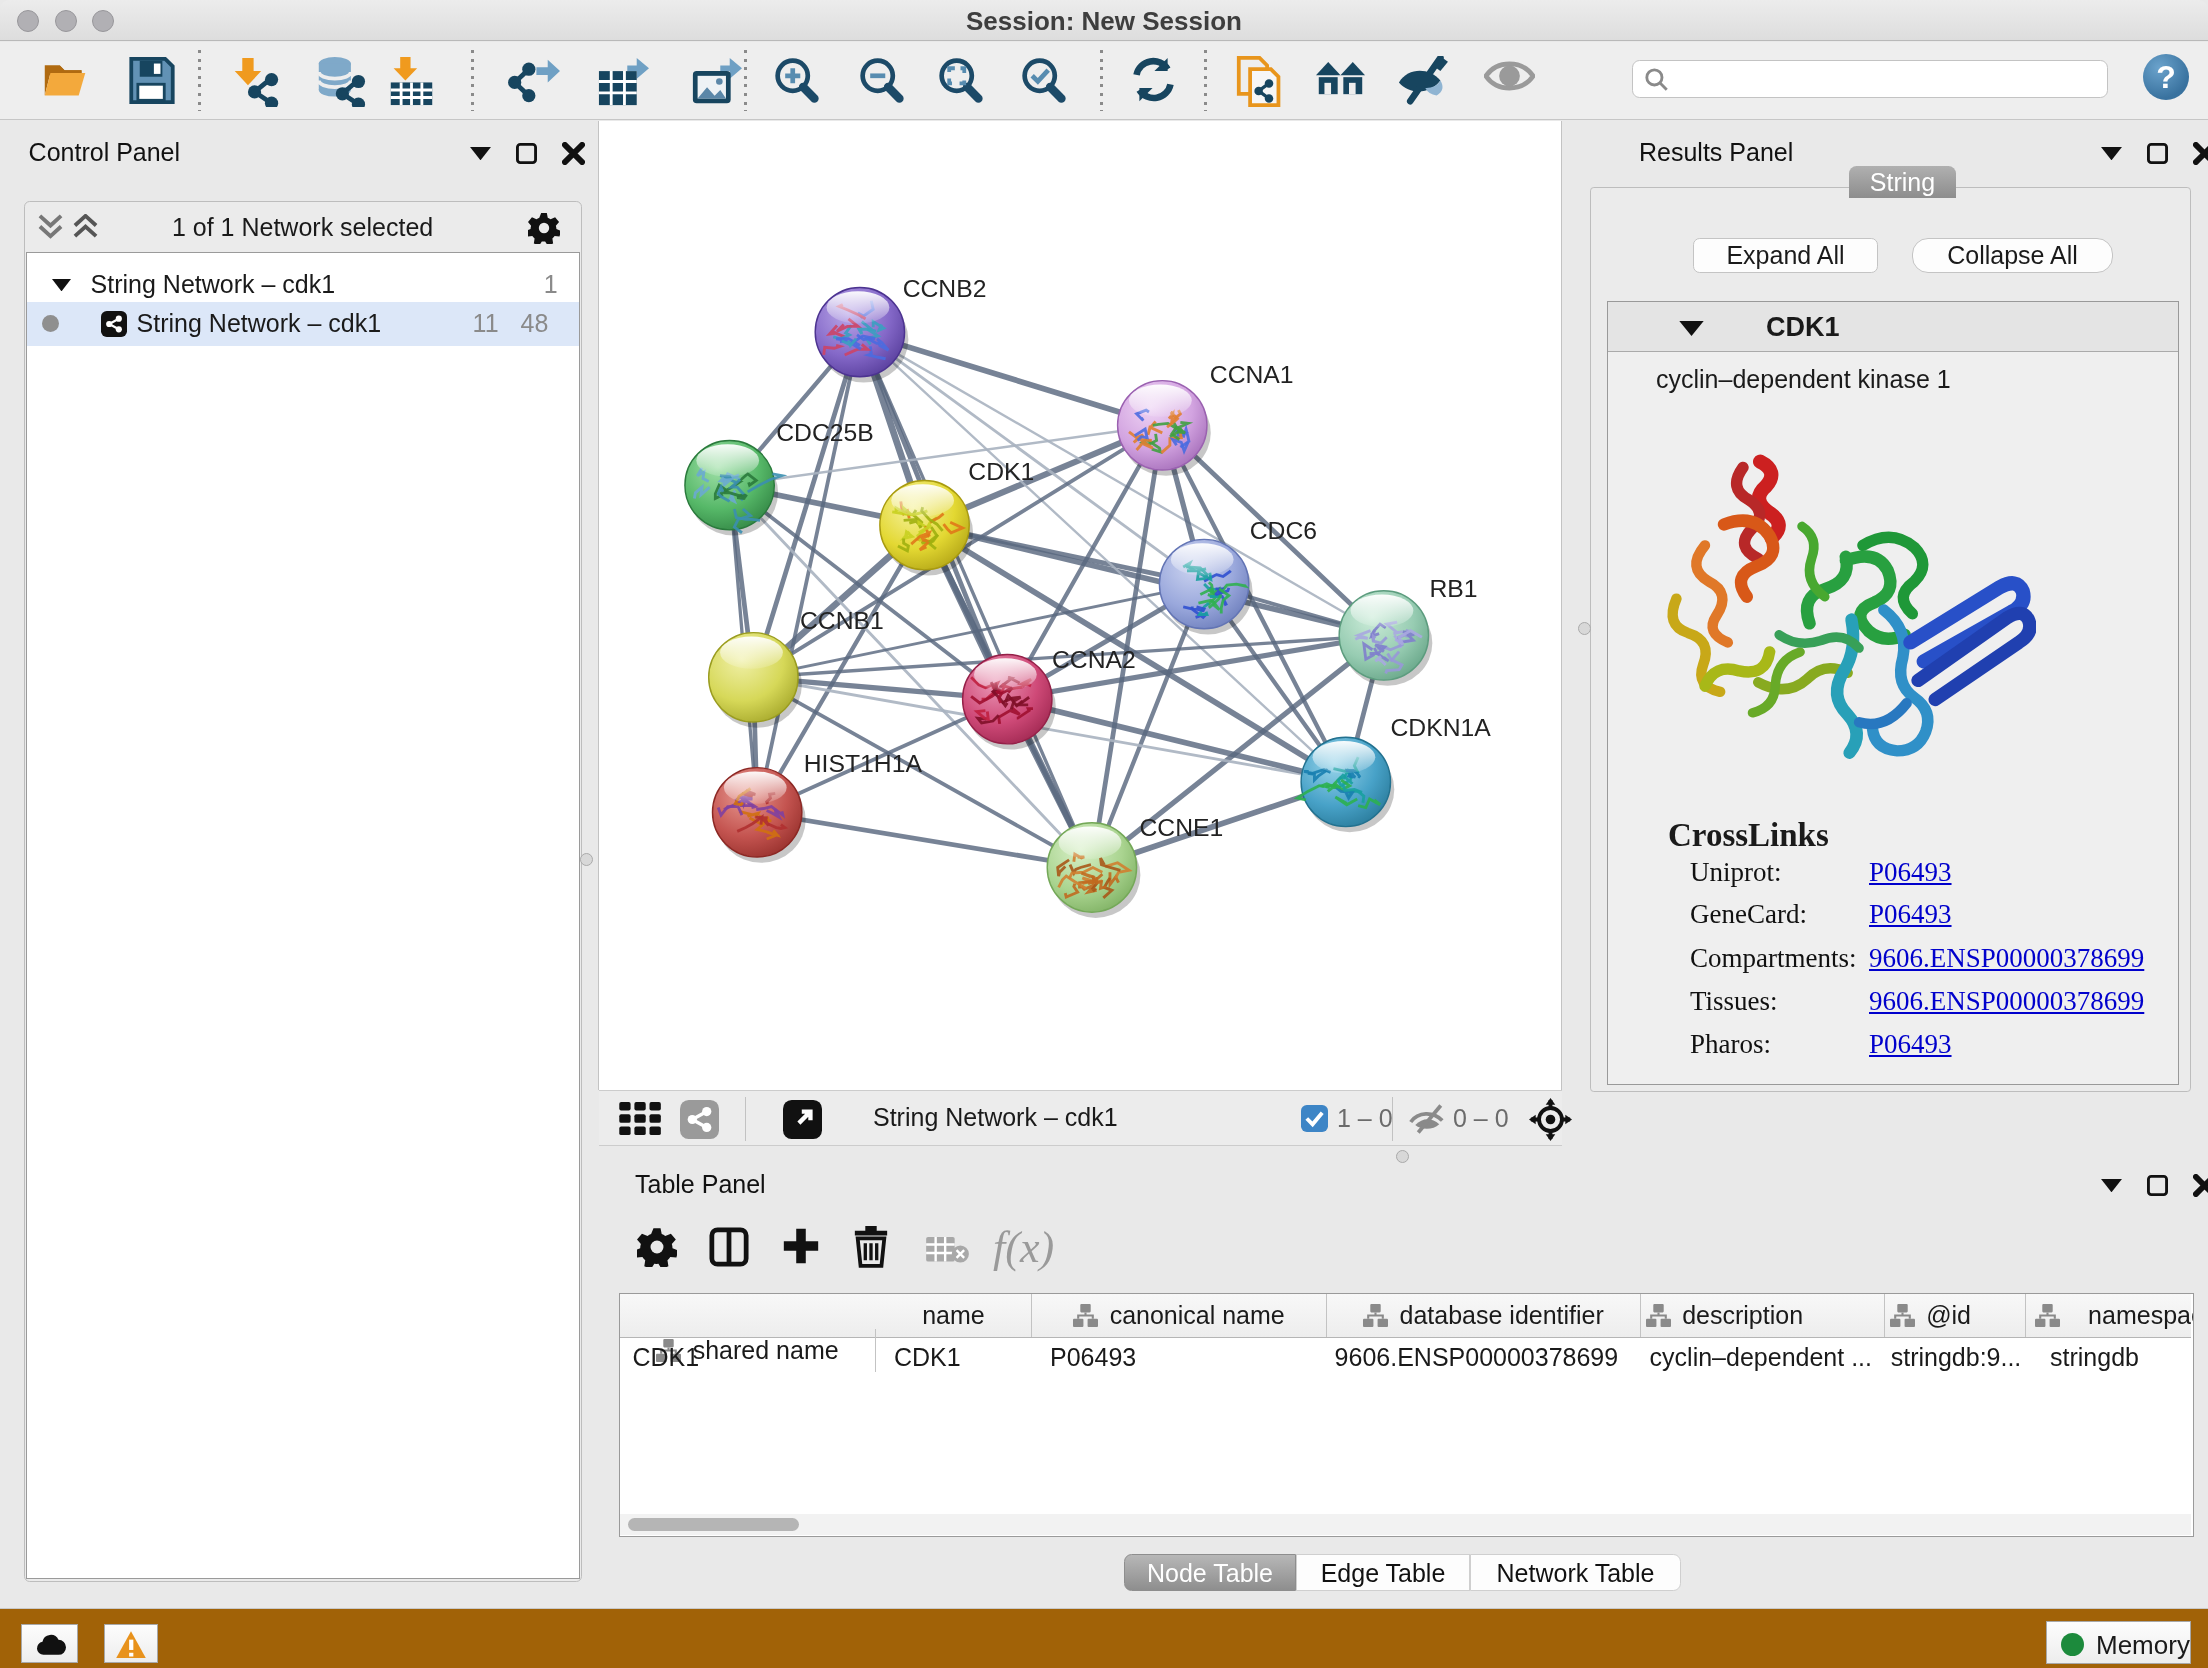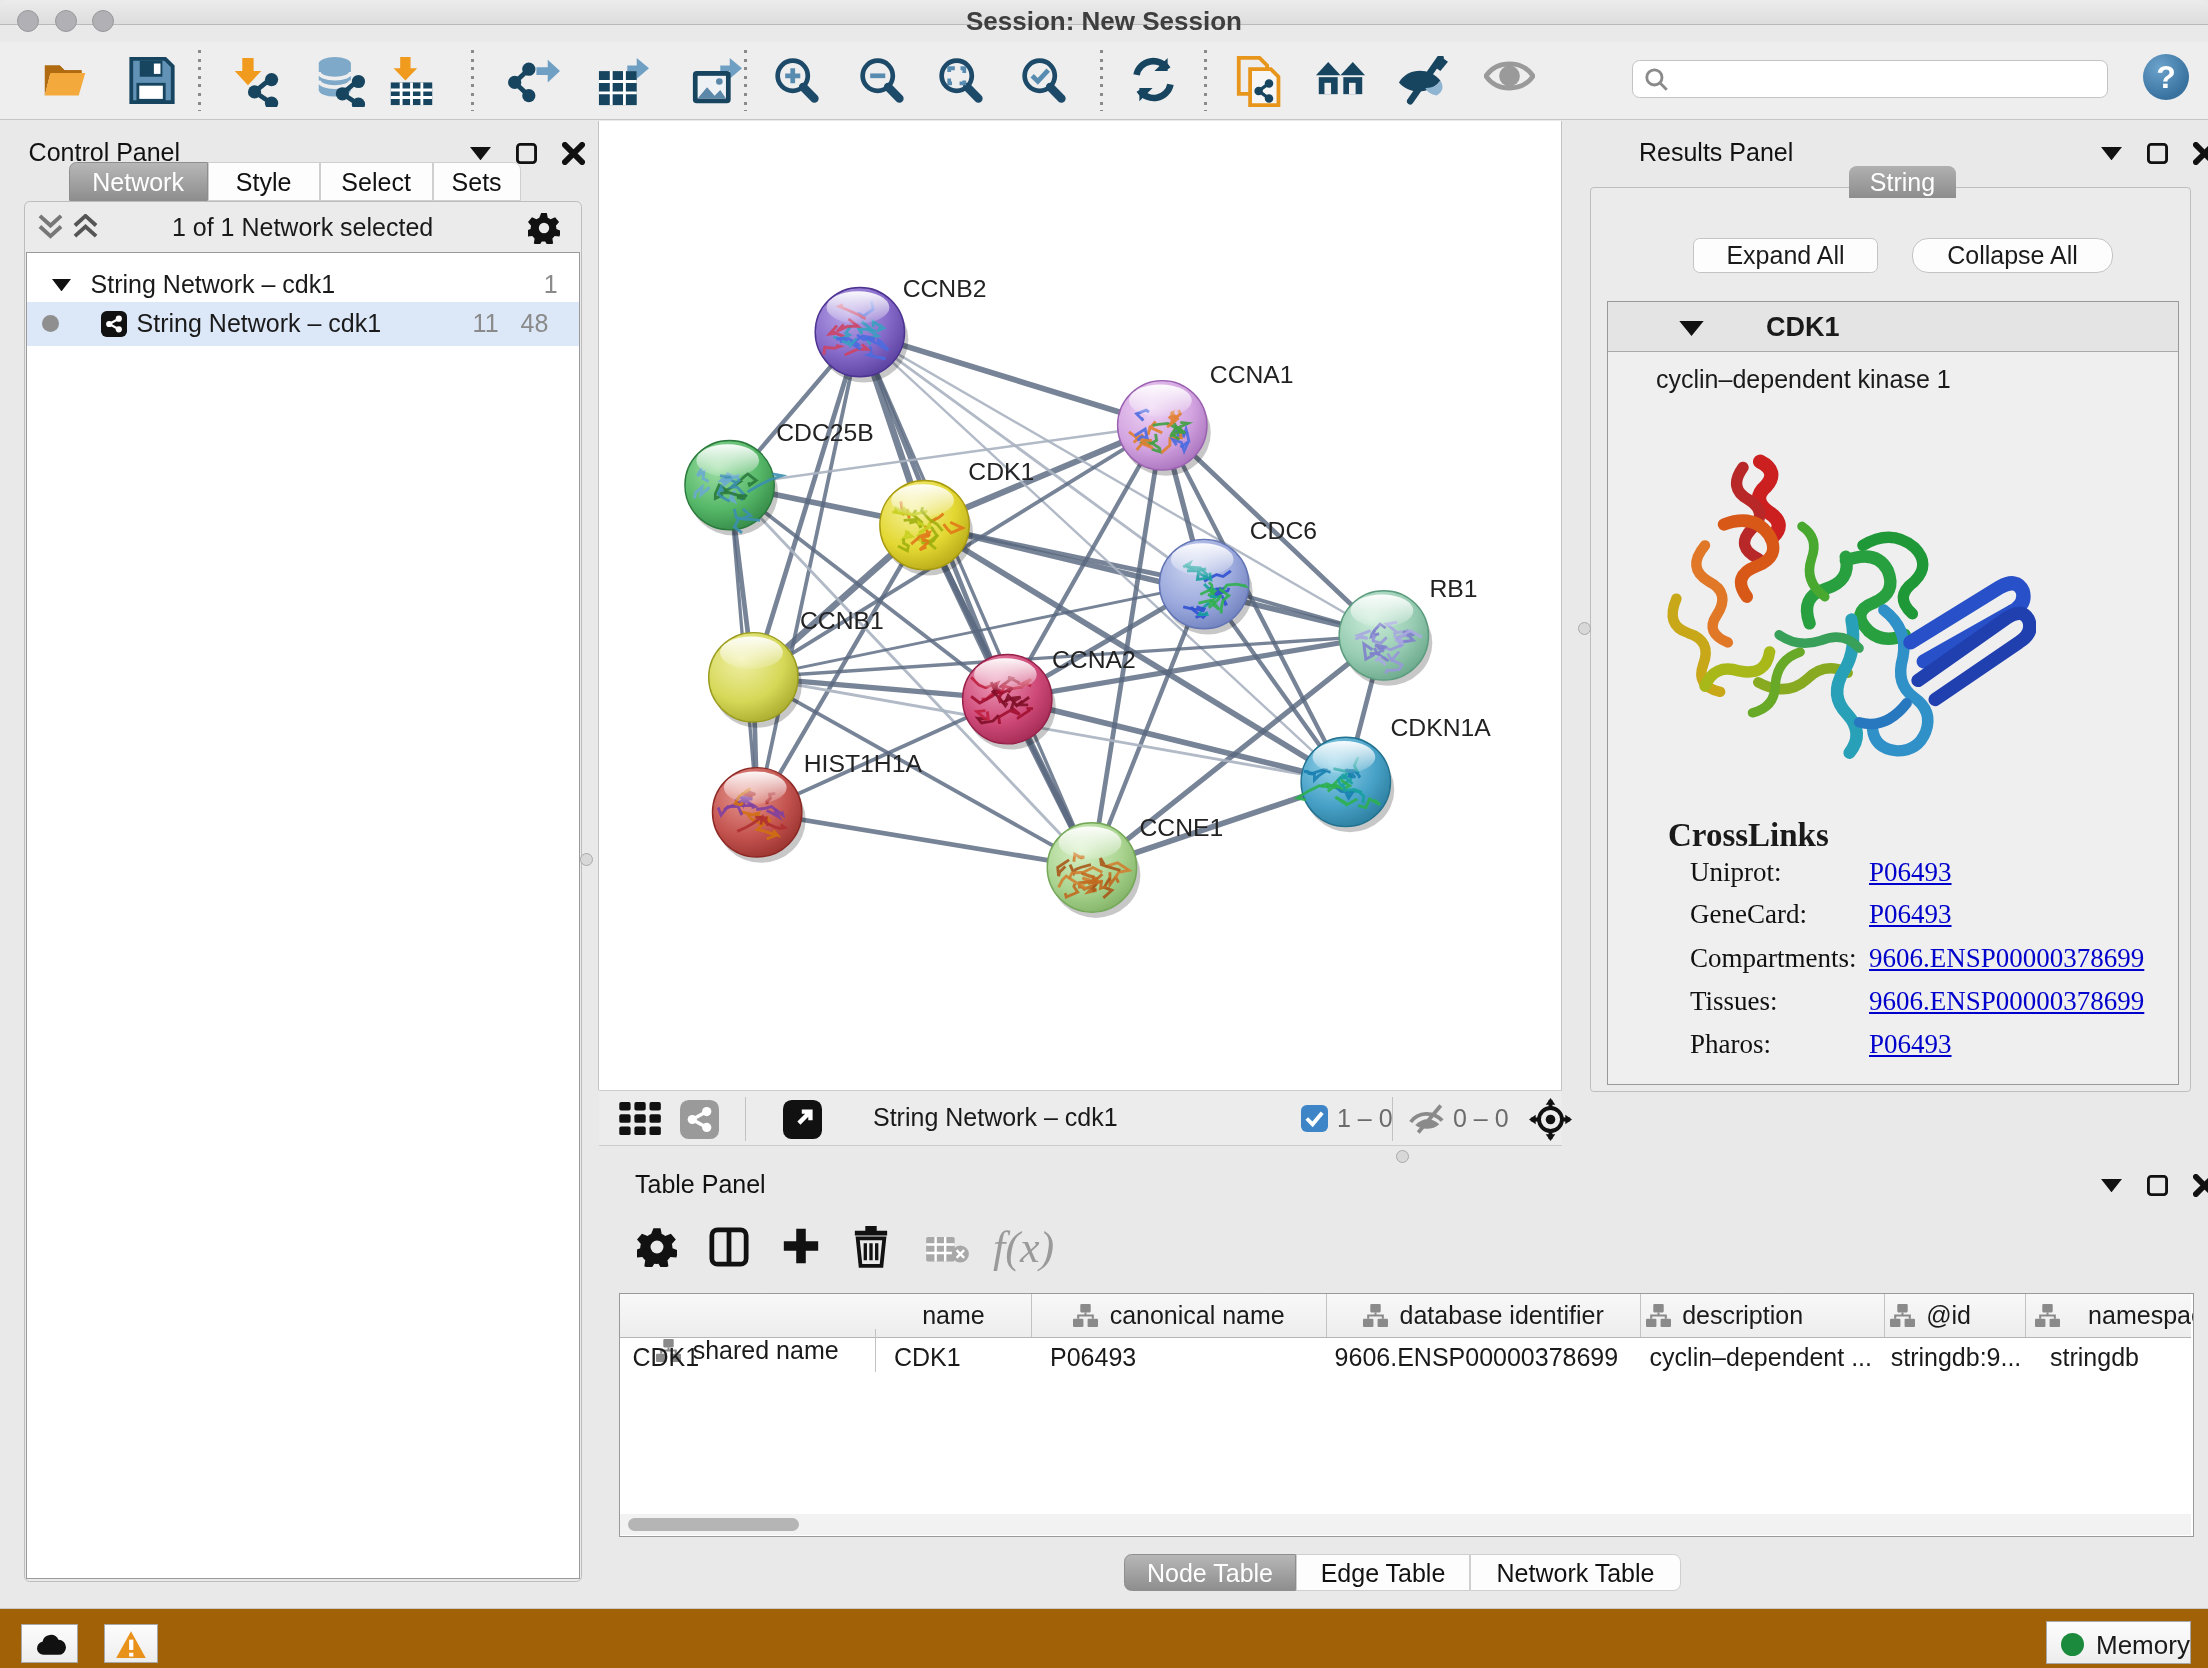--- a/index.html
+++ b/index.html
@@ -1,20 +1,20 @@
 <!DOCTYPE html>
 <html style="font-size:15px"><head>
 <meta charset="utf-8">
 <style>
 * { margin:0; padding:0; box-sizing:border-box; }
 html,body { width:2208px; height:1668px; overflow:hidden; }
 body { font-family:"Liberation Sans", sans-serif; background:#e9e9e9; position:relative; color:#1a1a1a; }
 .abs { position:absolute; }
 
-#titlebar { left:0; top:0; width:2208px; height:25px;
+#titlebar { left:0; top:0; width:2208px; height:41px;
   background:linear-gradient(#ececec,#dddddd); border-bottom:1px solid #b9b9b9;
   border-radius:9.5px 9.5px 0 0; }
 .tl { position:absolute; top:9.5px; width:22px; height:22px; border-radius:50%;
   background:#b1b0b4; border:1px solid #98979b; }
 #title-text { position:absolute; top:5.7px; width:100%; text-align:center;
   font-size:26px; font-weight:bold; color:#3e3e3e; }
 
 #toolbar { left:0; top:42px; width:2208px; height:78px; background:#eeeeee;
   border-bottom:1px solid #c6c6c6; }
 .tsep { position:absolute; top:7.6px; height:61px; width:2.9px;
@@ -199,23 +199,20 @@
   <div class="picons" style="left:462px; top:21px;">
     <svg width="21" height="13.3" viewBox="0 0 22 14">
         <path d="M0 0 h22 l-11 14 z" fill="#111"></path>
       </svg>
     <svg width="21" height="21" viewBox="0 0 22 22">
         <rect x="1.5" y="1.5" width="19" height="19" rx="3" fill="none" stroke="#111" stroke-width="3"></rect>
       </svg>
     <svg width="23" height="23" viewBox="0 0 24 24">
         <path d="M3 3 L21 21 M21 3 L3 21" stroke="#111" stroke-width="6" stroke-linecap="round"></path>
       </svg>
-  </div>
-  <div id="ctrl-tabs" class="abs" style="left:61px; top:41px;">
-    <div class="tab tabsel" style="width:139px; height:39px; line-height:39px; border-radius:7.6px 0 0 0;">Network</div><div class="tab" style="width:112px; height:39px; line-height:39px;">Style</div><div class="tab" style="width:113px; height:39px; line-height:39px;">Select</div><div class="tab" style="width:88px; height:39px; line-height:39px; border-radius:0 7.6px 0 0;">Sets</div>
   </div>
   <div class="abs" style="left:16px; top:80px; width:558px; height:1381px; border:1px solid #bdbdbd; background:#ebebeb; border-radius:5.7px;"></div>
   <div id="ctrl-sub" class="abs" style="left:16px; top:80px; width:558px; height:51px;">
     <svg class="abs" style="left:13.3px; top:13.3px;" width="27" height="25" viewBox="0 0 28 26">
         <path d="M3 2 l11 10 11 -10 M3 13 l11 10 11 -10" stroke="#777" stroke-width="4" fill="none"></path>
       </svg>
     <svg class="abs" style="left:48px; top:13.3px;" width="27" height="25" viewBox="0 0 28 26">
         <path d="M3 12 L14 2 l11 10 M3 23 L14 13 l11 10" stroke="#555" stroke-width="4" fill="none"></path>
       </svg>
     <div class="abs" style="left:0; top:12.4px; width:558px; text-align:center; font-size:25px;">1 of 1 Network selected</div>

